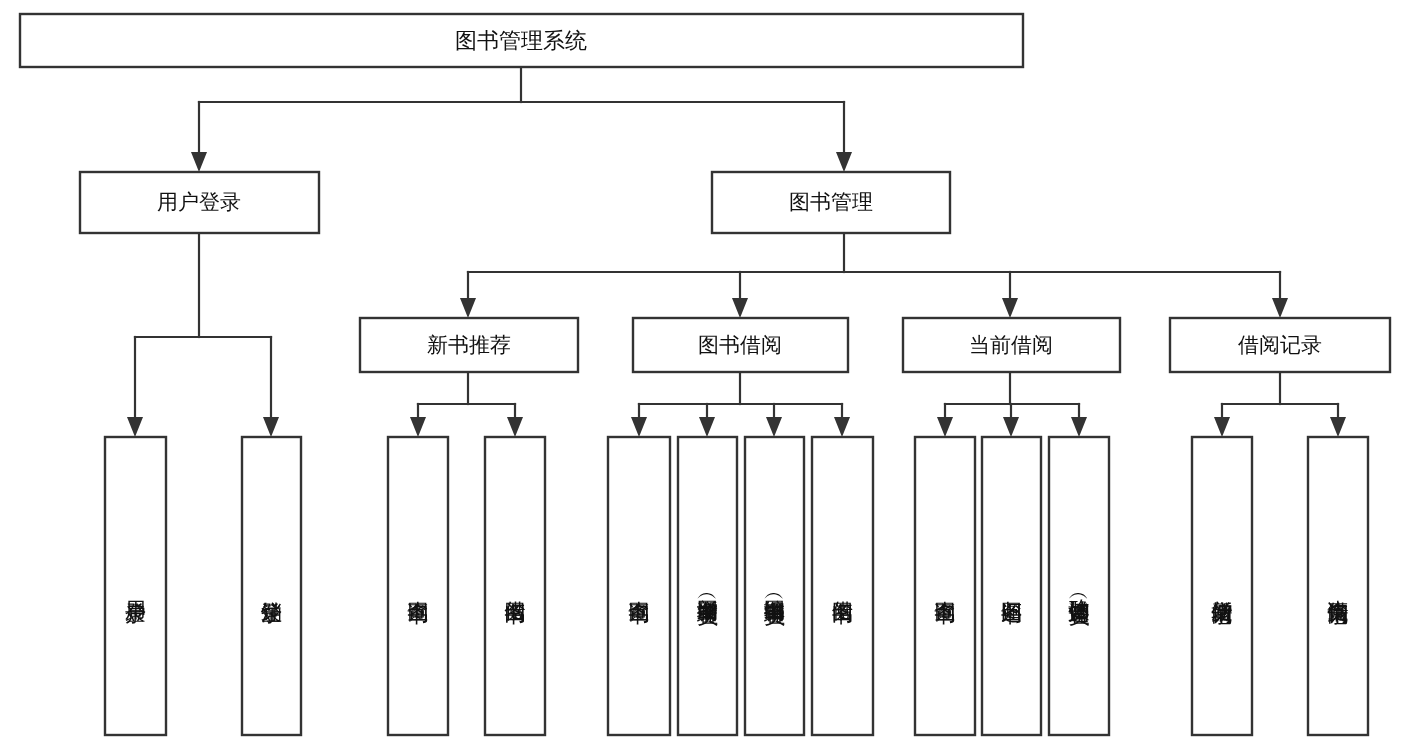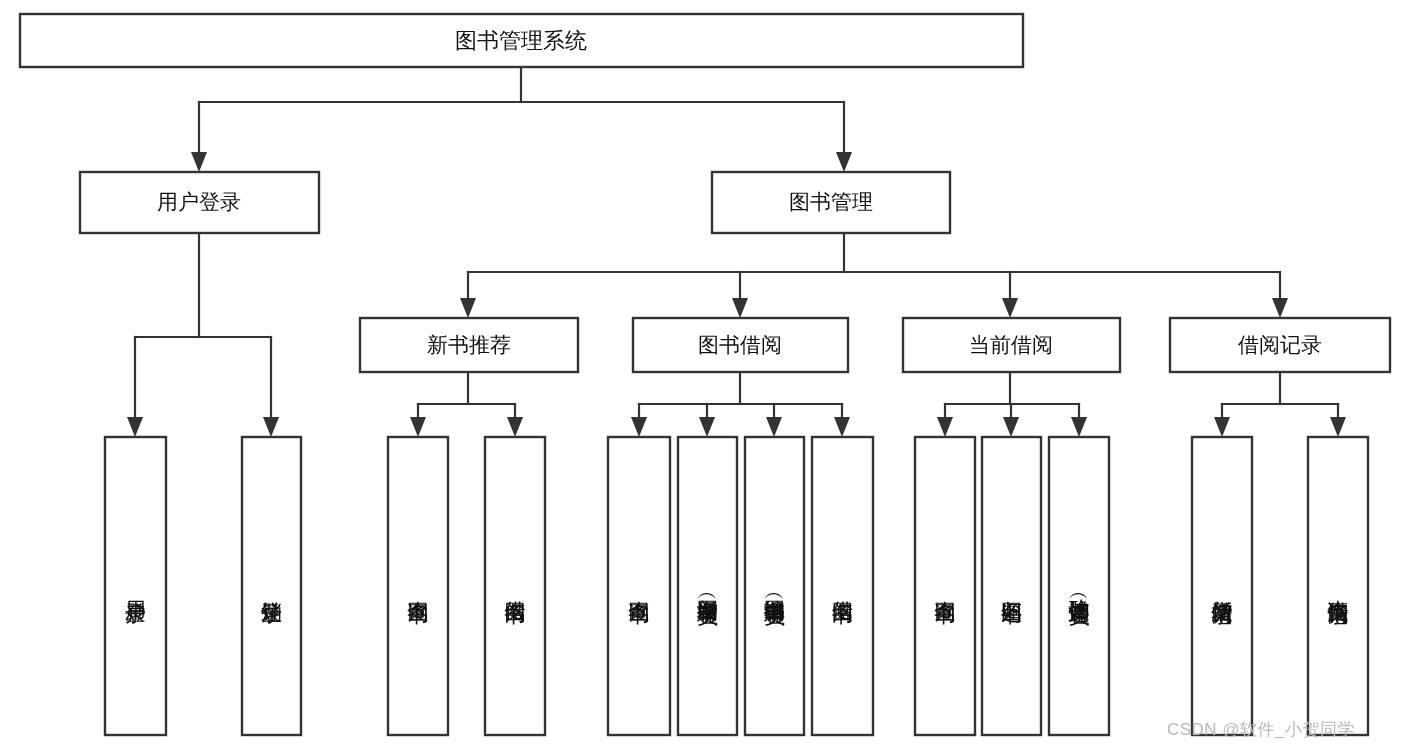--- a/index.html
+++ b/index.html
@@ -222,15 +222,14 @@
   <div class="vlabel" style="left:608px;  top:437px; width:62px; height:298px;">查询图书</div>
   <div class="vlabel" style="left:678px;  top:437px; width:59px; height:298px;">新增图书（管理员）</div>
   <div class="vlabel" style="left:745px;  top:437px; width:59px; height:298px;">编辑图书（管理员）</div>
   <div class="vlabel" style="left:812px;  top:437px; width:61px; height:298px;">借阅图书</div>
   <div class="vlabel" style="left:915px;  top:437px; width:60px; height:298px;">查询图书</div>
   <div class="vlabel" style="left:982px;  top:437px; width:59px; height:298px;">归还图书</div>
   <div class="vlabel" style="left:1049px; top:437px; width:60px; height:298px;">确认归还（管理员）</div>
   <div class="vlabel" style="left:1192px; top:437px; width:60px; height:298px;">新增借阅记录</div>
   <div class="vlabel" style="left:1308px; top:437px; width:60px; height:298px;">查询借阅记录</div>
 
-  <div id="watermark">CSDN @软件_小贺同学</div>
 
 </div>
 
 </body></html>

